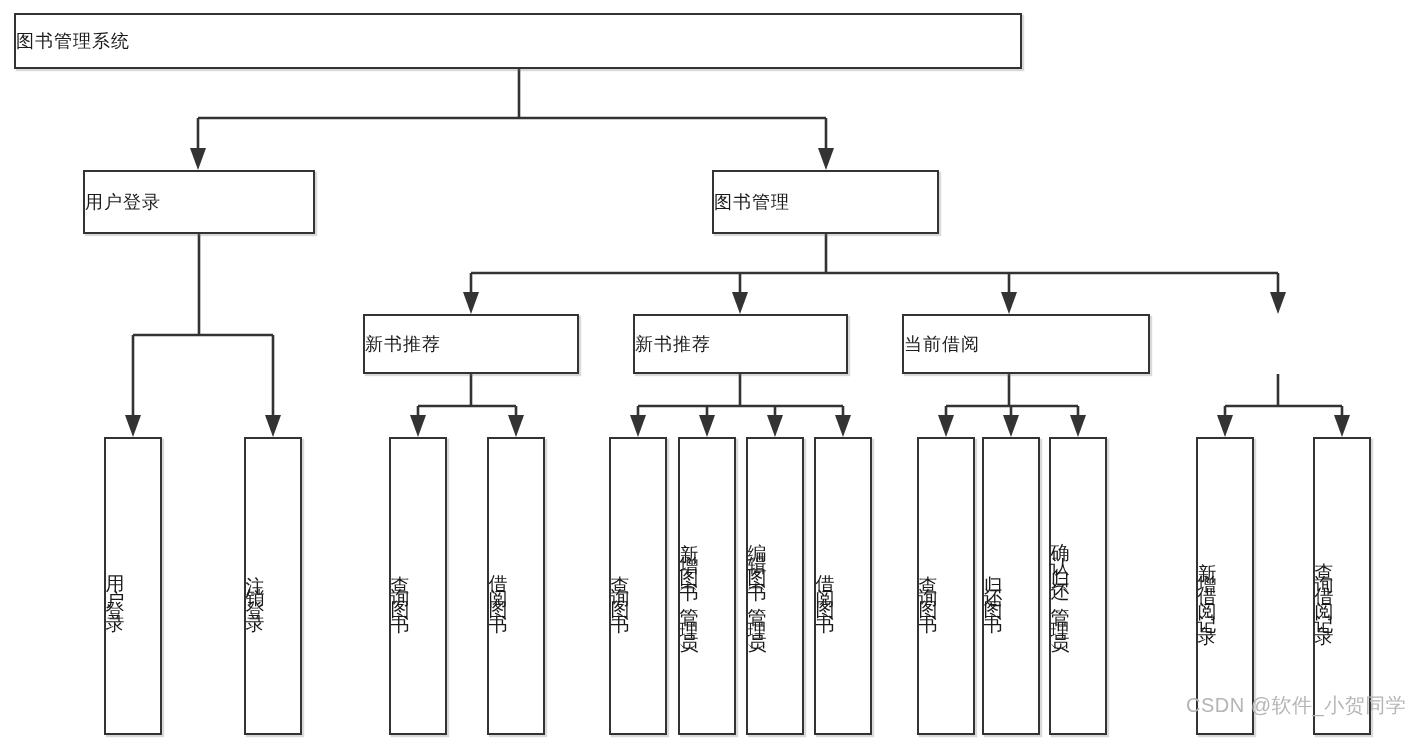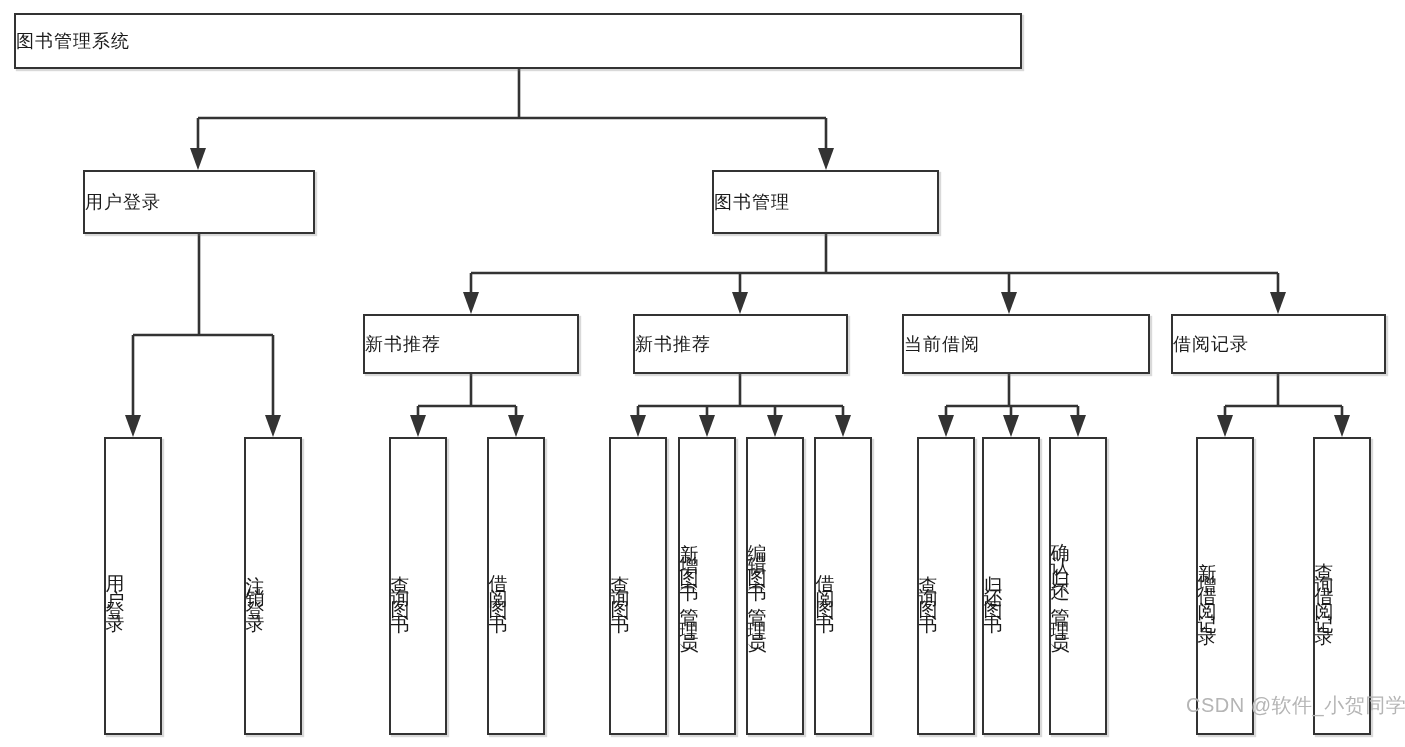--- a/index.html
+++ b/index.html
@@ -115,23 +115,20 @@
 
   <div class="box" style="left:712px;top:170px;width:227px;height:64px">
     <span class="label">图书管理</span>
   </div>
   <div class="box" style="left:633px;top:314px;width:215px;height:60px">
     <span class="label">新书推荐</span>
   </div>
   <div class="box" style="left:902px;top:314px;width:248px;height:60px">
     <span class="label">当前借阅</span>
   </div>
-  <div class="box" style="left:1171px;top:314px;width:215px;height:60px">
-    <span class="label">借阅记录</span>
-  </div>
 
   <div class="box leaf" style="left:104px">
     <span class="v-label">用户登录</span>
   </div>
   <div class="box leaf" style="left:244px">
     <span class="v-label">注销登录</span>
   </div>
   <div class="box leaf" style="left:389px">
     <span class="v-label">查询图书</span>
   </div>

